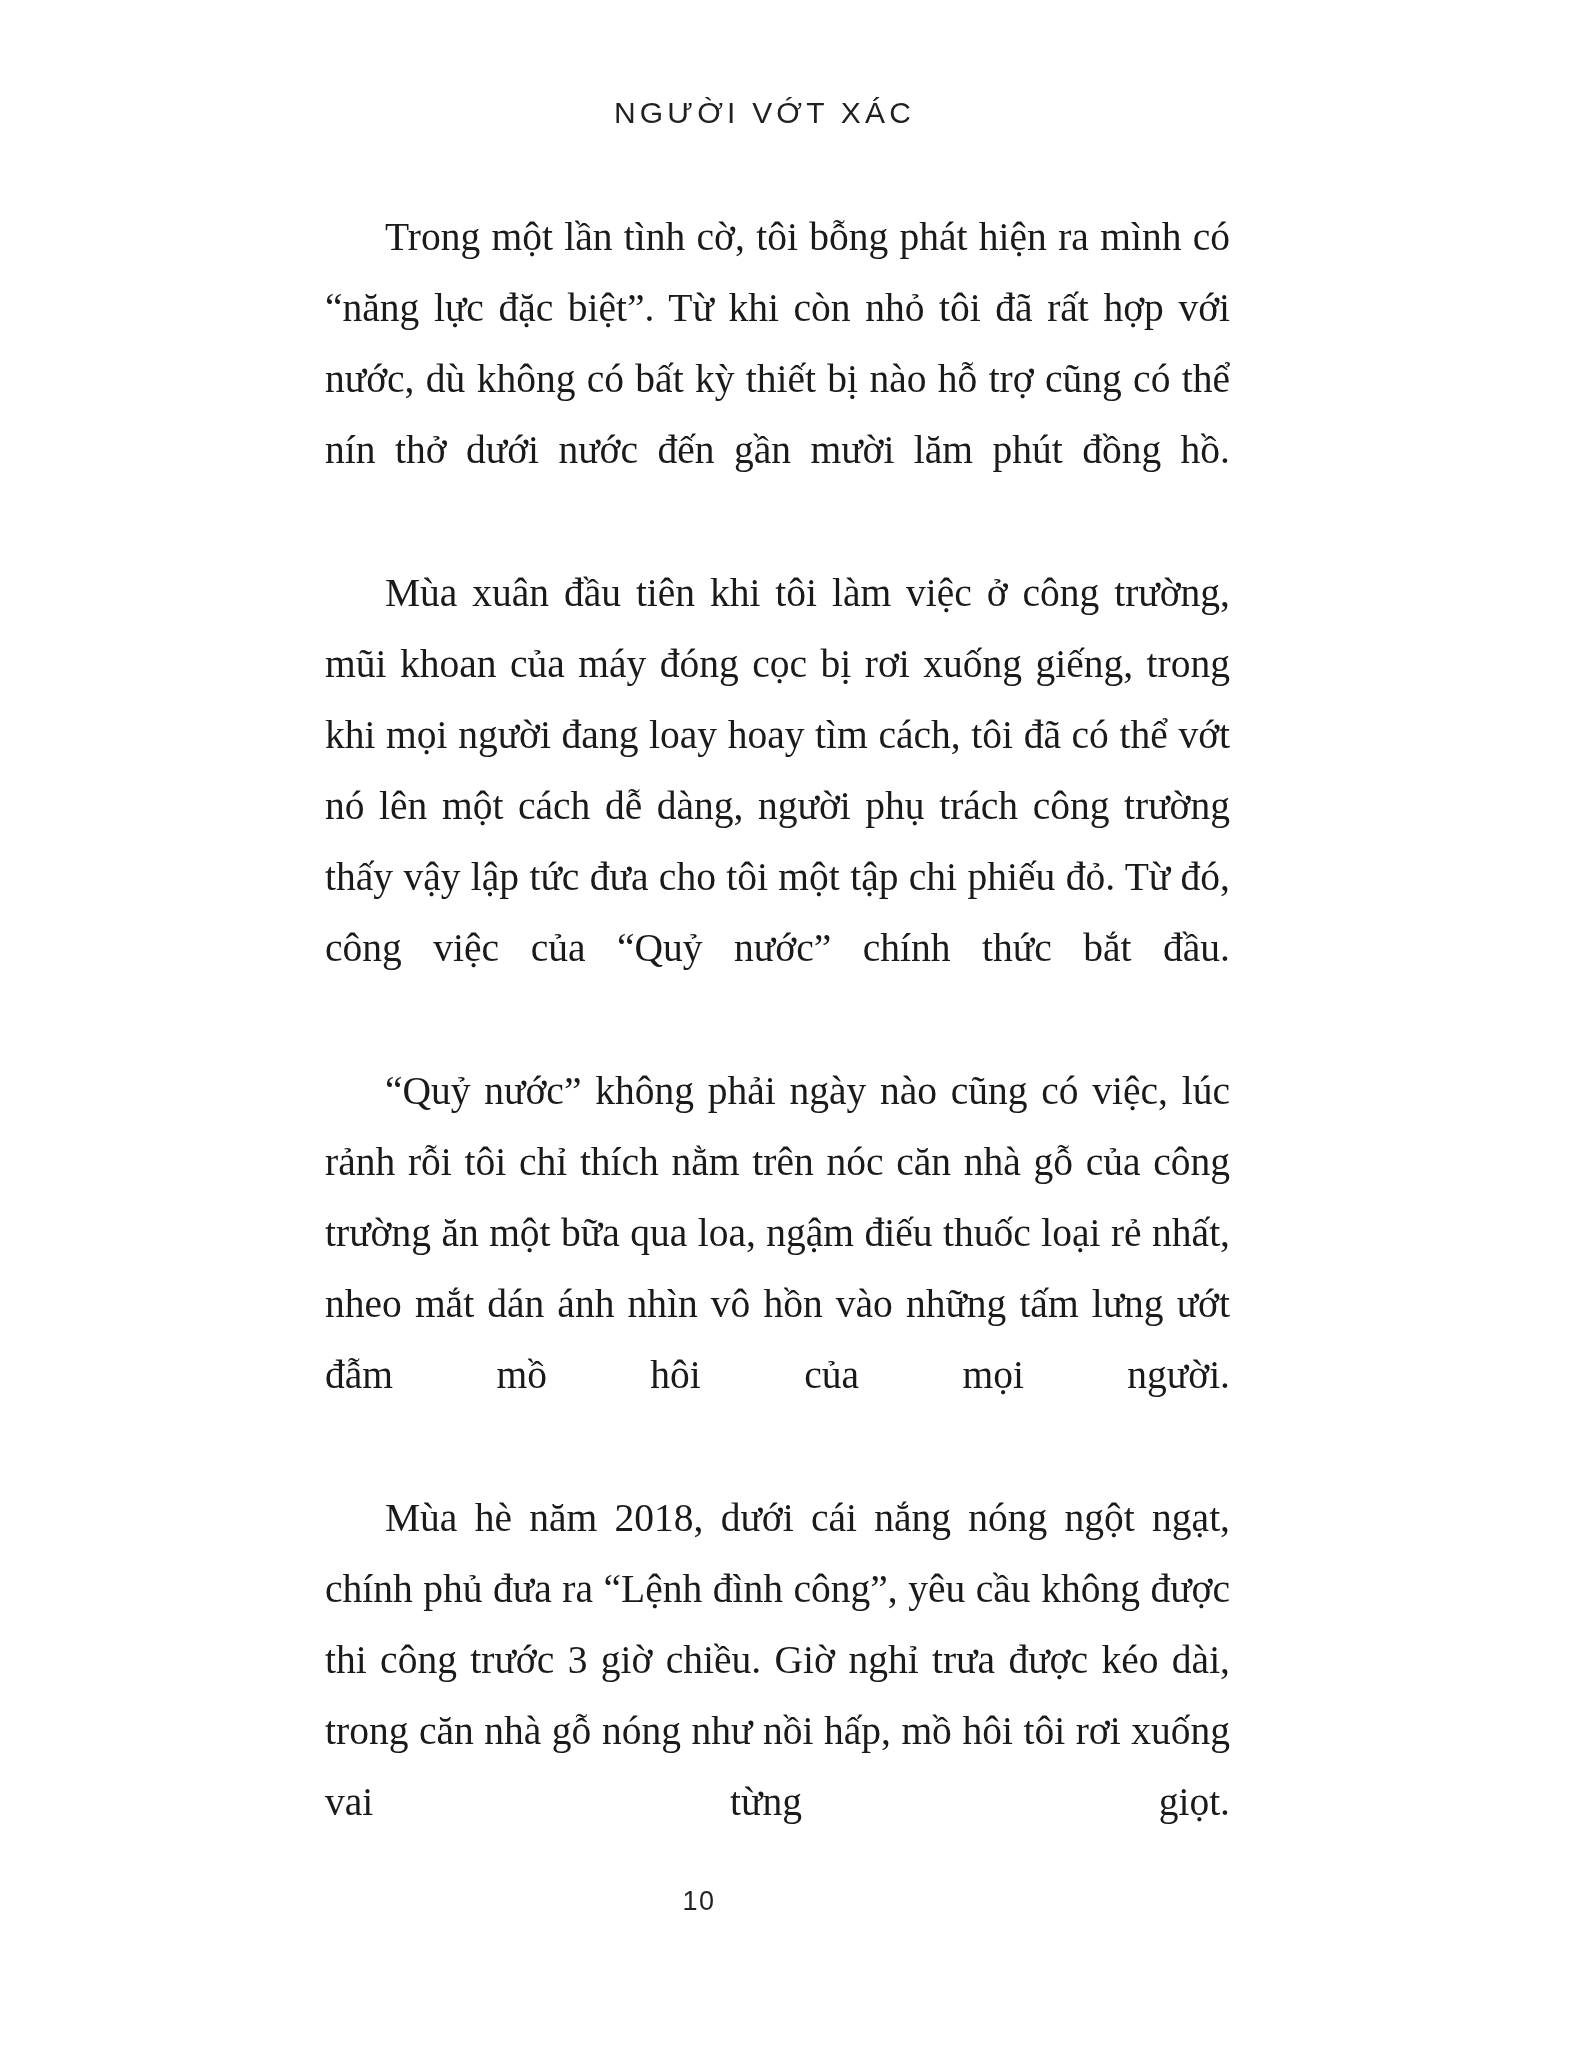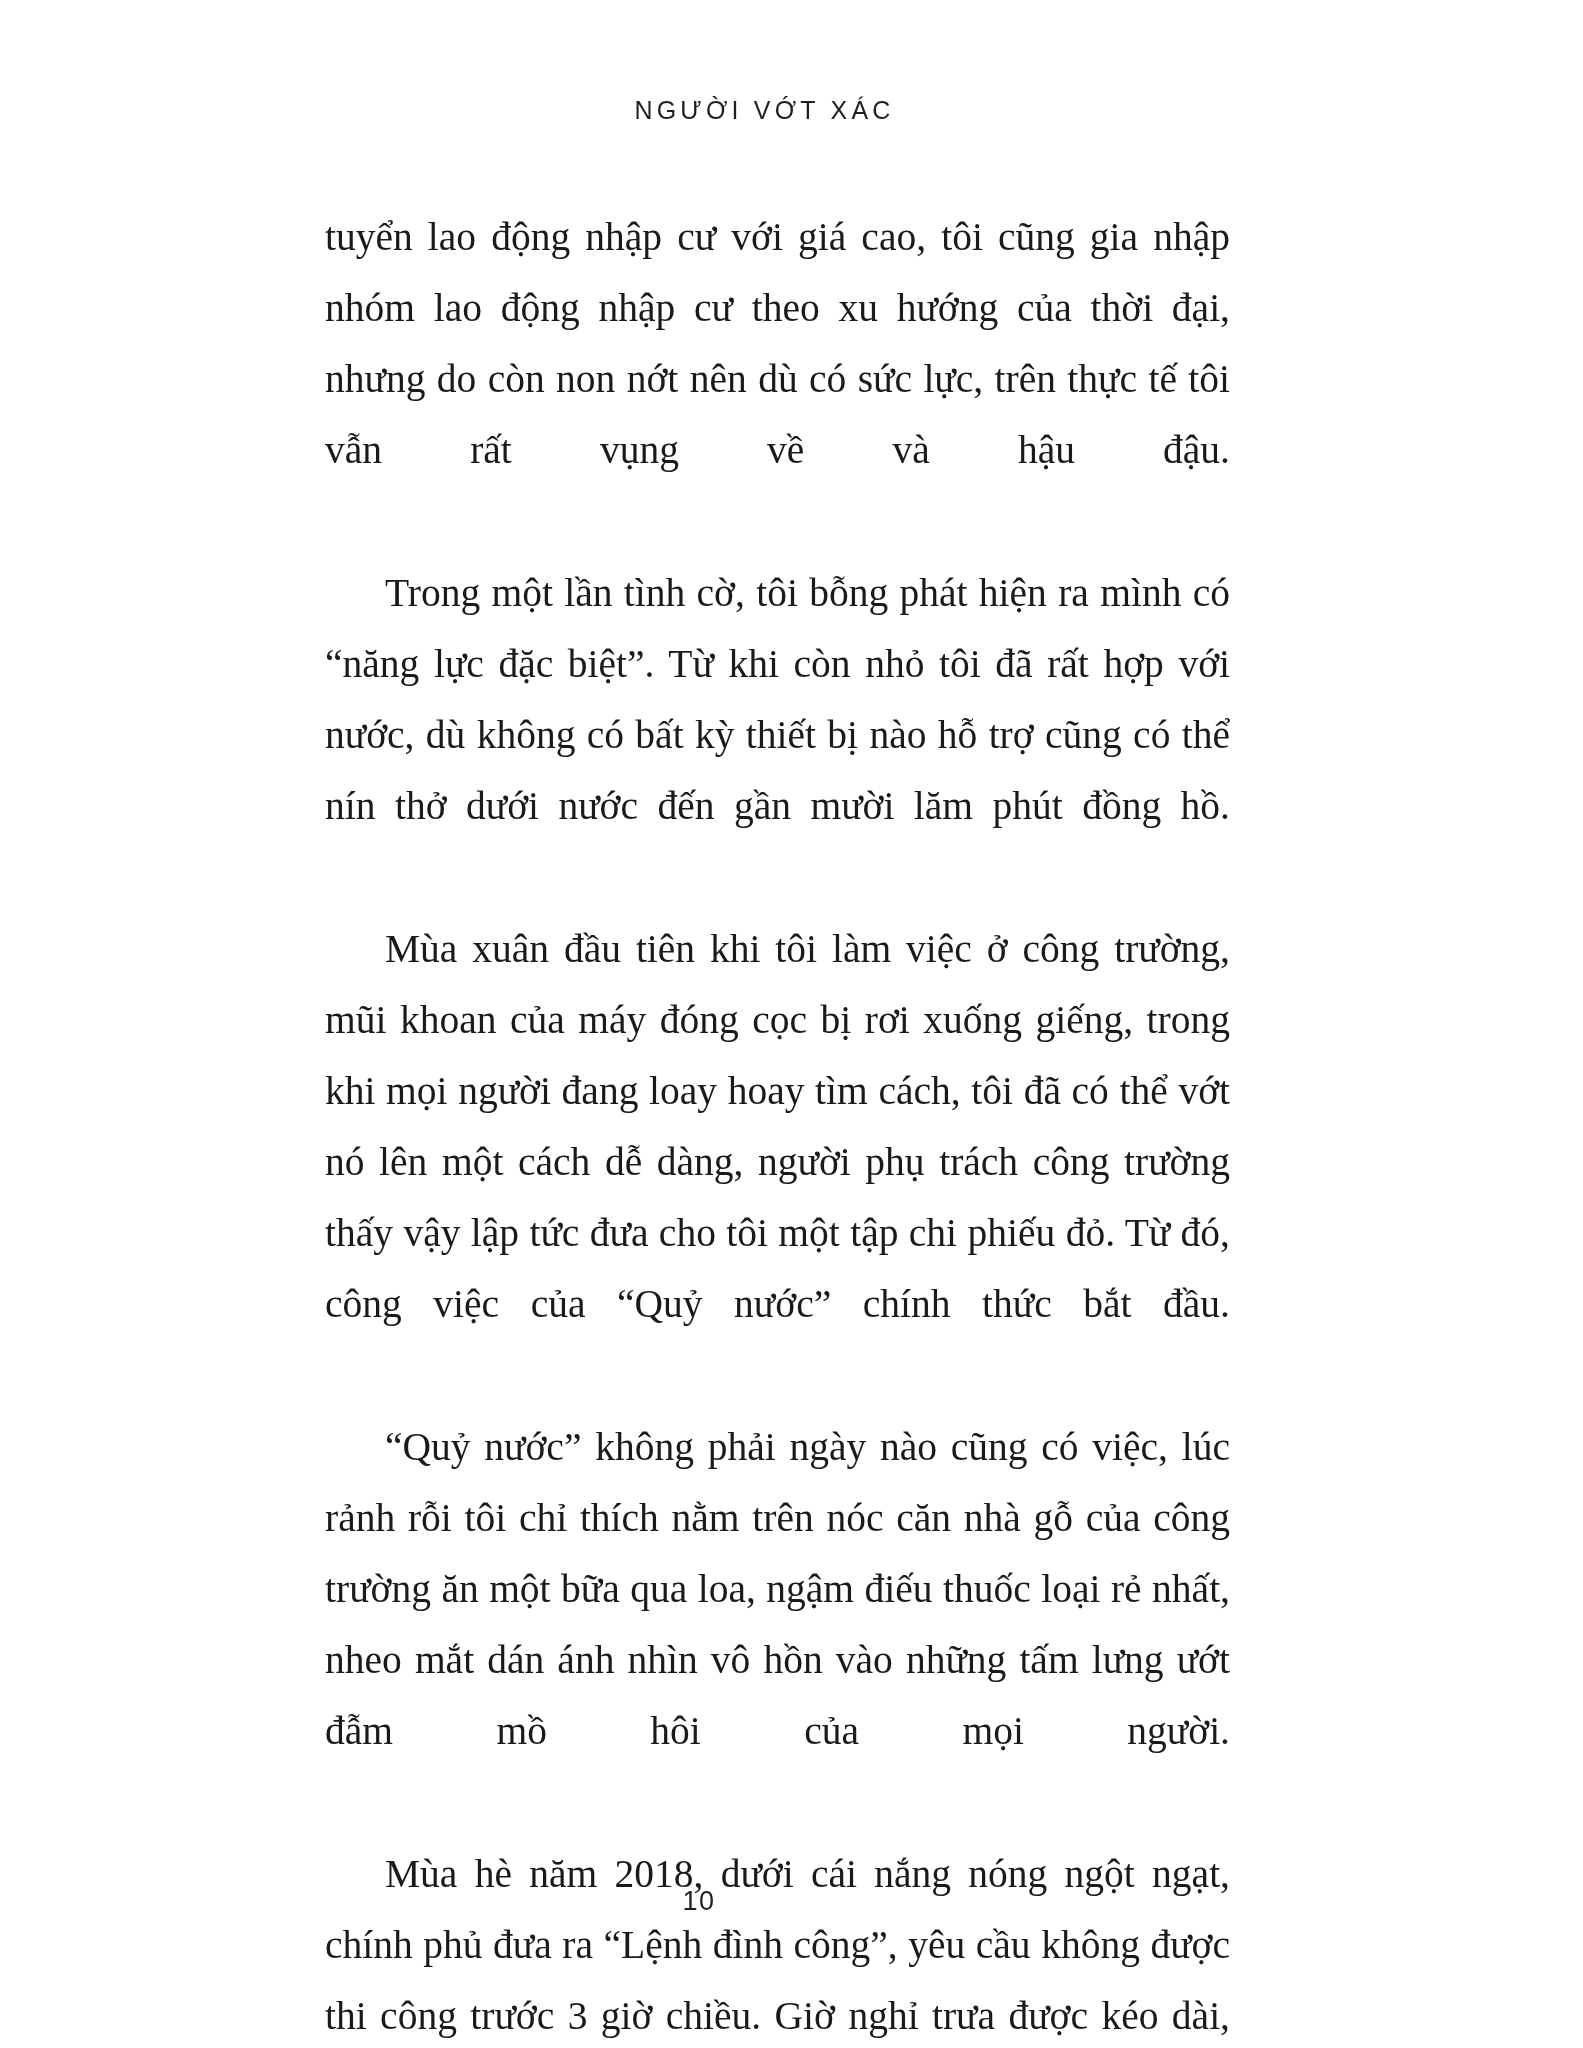--- a/index.html
+++ b/index.html
@@ -19,21 +19,21 @@
   }
 
   
   .running-head {
     position: absolute;
     top: 96px;
     left: 0;
     width: 1529px;
     text-align: center;
     font-family: "Liberation Sans", sans-serif;
-    font-size: 25px;
+    font-size: 30px;
     font-weight: 500;
     letter-spacing: 4.2px;
     color: #231f20;
     text-transform: uppercase;
   }
 
   
   .text-block {
     position: absolute;
     top: 202px;
@@ -84,21 +84,20 @@
 </style>
 </head>
 <body>
 
 <div class="page">
 
   <div class="running-head">Người vớt xác</div>
 
   <div class="text-block">
 
-    <p class="para first">tuyển lao động nhập cư với giá cao, tôi cũng gia nhập nhóm lao động nhập cư theo xu hướng của thời đại, nhưng do còn non nớt nên dù có sức lực, trên thực tế tôi vẫn rất vụng về và hậu đậu.</p>
 
     <p class="para indent">Trong một lần tình cờ, tôi bỗng phát hiện ra mình có “năng lực đặc biệt”. Từ khi còn nhỏ tôi đã rất hợp với nước, dù không có bất kỳ thiết bị nào hỗ trợ cũng có thể nín thở dưới nước đến gần mười lăm phút đồng hồ.</p>
 
     <p class="para indent">Mùa xuân đầu tiên khi tôi làm việc ở công trường, mũi khoan của máy đóng cọc bị rơi xuống giếng, trong khi mọi người đang loay hoay tìm cách, tôi đã có thể vớt nó lên một cách dễ dàng, người phụ trách công trường thấy vậy lập tức đưa cho tôi một tập chi phiếu đỏ. Từ đó, công việc của “Quỷ nước” chính thức bắt đầu.</p>
 
     <p class="para indent">“Quỷ nước” không phải ngày nào cũng có việc, lúc rảnh rỗi tôi chỉ thích nằm trên nóc căn nhà gỗ của công trường ăn một bữa qua loa, ngậm điếu thuốc loại rẻ nhất, nheo mắt dán ánh nhìn vô hồn vào những tấm lưng ướt đẫm mồ hôi của mọi người.</p>
 
     <p class="para indent">Mùa hè năm 2018, dưới cái nắng nóng ngột ngạt, chính phủ đưa ra “Lệnh đình công”, yêu cầu không được thi công trước 3 giờ chiều. Giờ nghỉ trưa được kéo dài, trong căn nhà gỗ nóng như nồi hấp, mồ hôi tôi rơi xuống vai từng giọt.</p>
 
   </div>

